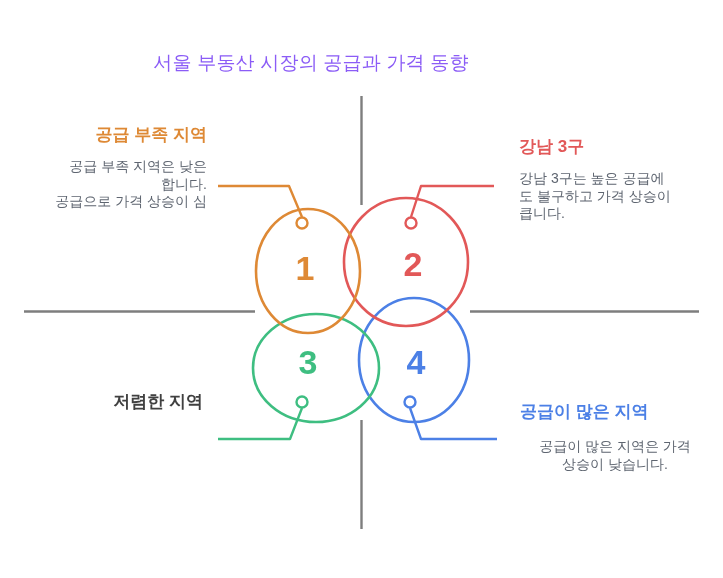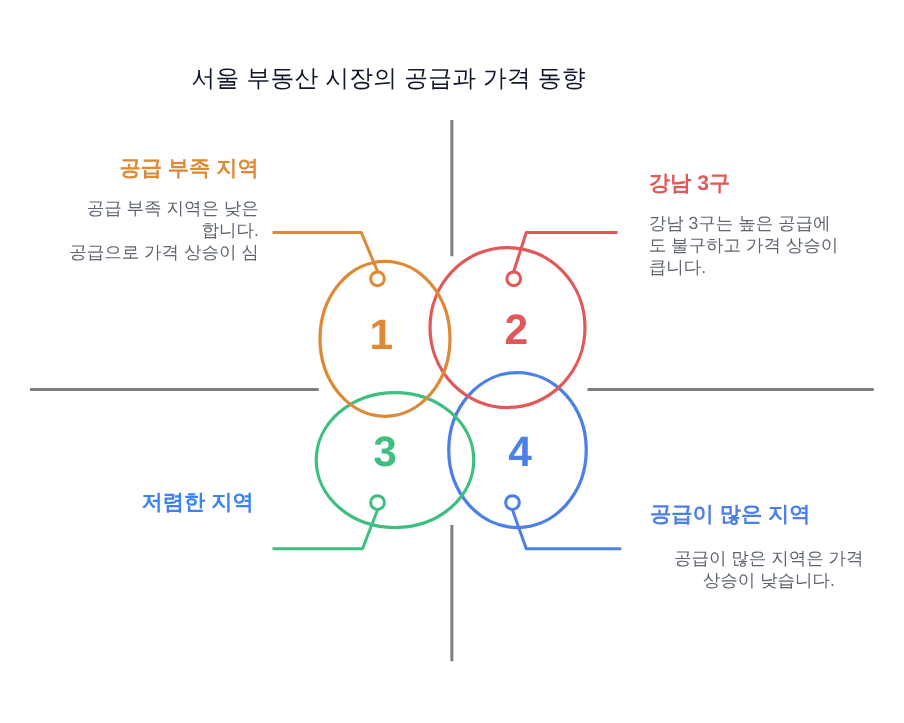--- a/index.html
+++ b/index.html
@@ -11,42 +11,42 @@
     font-family: "Liberation Sans", "DejaVu Sans", sans-serif;
     overflow: hidden;
   }
   .title {
     position: absolute;
     left: 0; top: 50px;
     width: 622px;
     text-align: center;
     font-size: 19px;
     font-weight: 500;
-    color: #0f172a;
+    color: #8b5cf6;
     letter-spacing: 0.2px;
   }
   svg.diagram { position: absolute; left: 0; top: 0; }
   svg text.num {
     font-family: "Liberation Sans", "DejaVu Sans", sans-serif;
     font-size: 34px;
     font-weight: 700;
   }
   .callout { position: absolute; }
   .callout .heading { font-size: 17px; font-weight: 700; line-height: 22px; }
   .callout .body {
     margin-top: 12px;
     font-size: 14px;
     line-height: 17.5px;
     color: #5e6570;
   }
   .align-right { text-align: right; }
   .align-left { text-align: left; margin-left: 12px; }
   .c-orange { color: #de8935; }
   .c-red    { color: #e25858; }
-  .c-green  { color: #3b82f6; }
+  .c-green  { color: #404040; }
   .c-blue   { color: #4c80e6; }
   .callout-tl { left: 30px;  top: 124px; width: 177px; }
   .callout-tr { left: 507px; top: 136px; width: 185px; }
   .callout-bl { left: 26px;  top: 391px; width: 177px; }
   .callout-br { left: 508px; top: 401px; width: 190px; }
   .callout-bl .body { margin-top: 15px; }
   .callout-br .body { margin-top: 15px; text-align: center; }
 </style>
 </head>
 <body>

